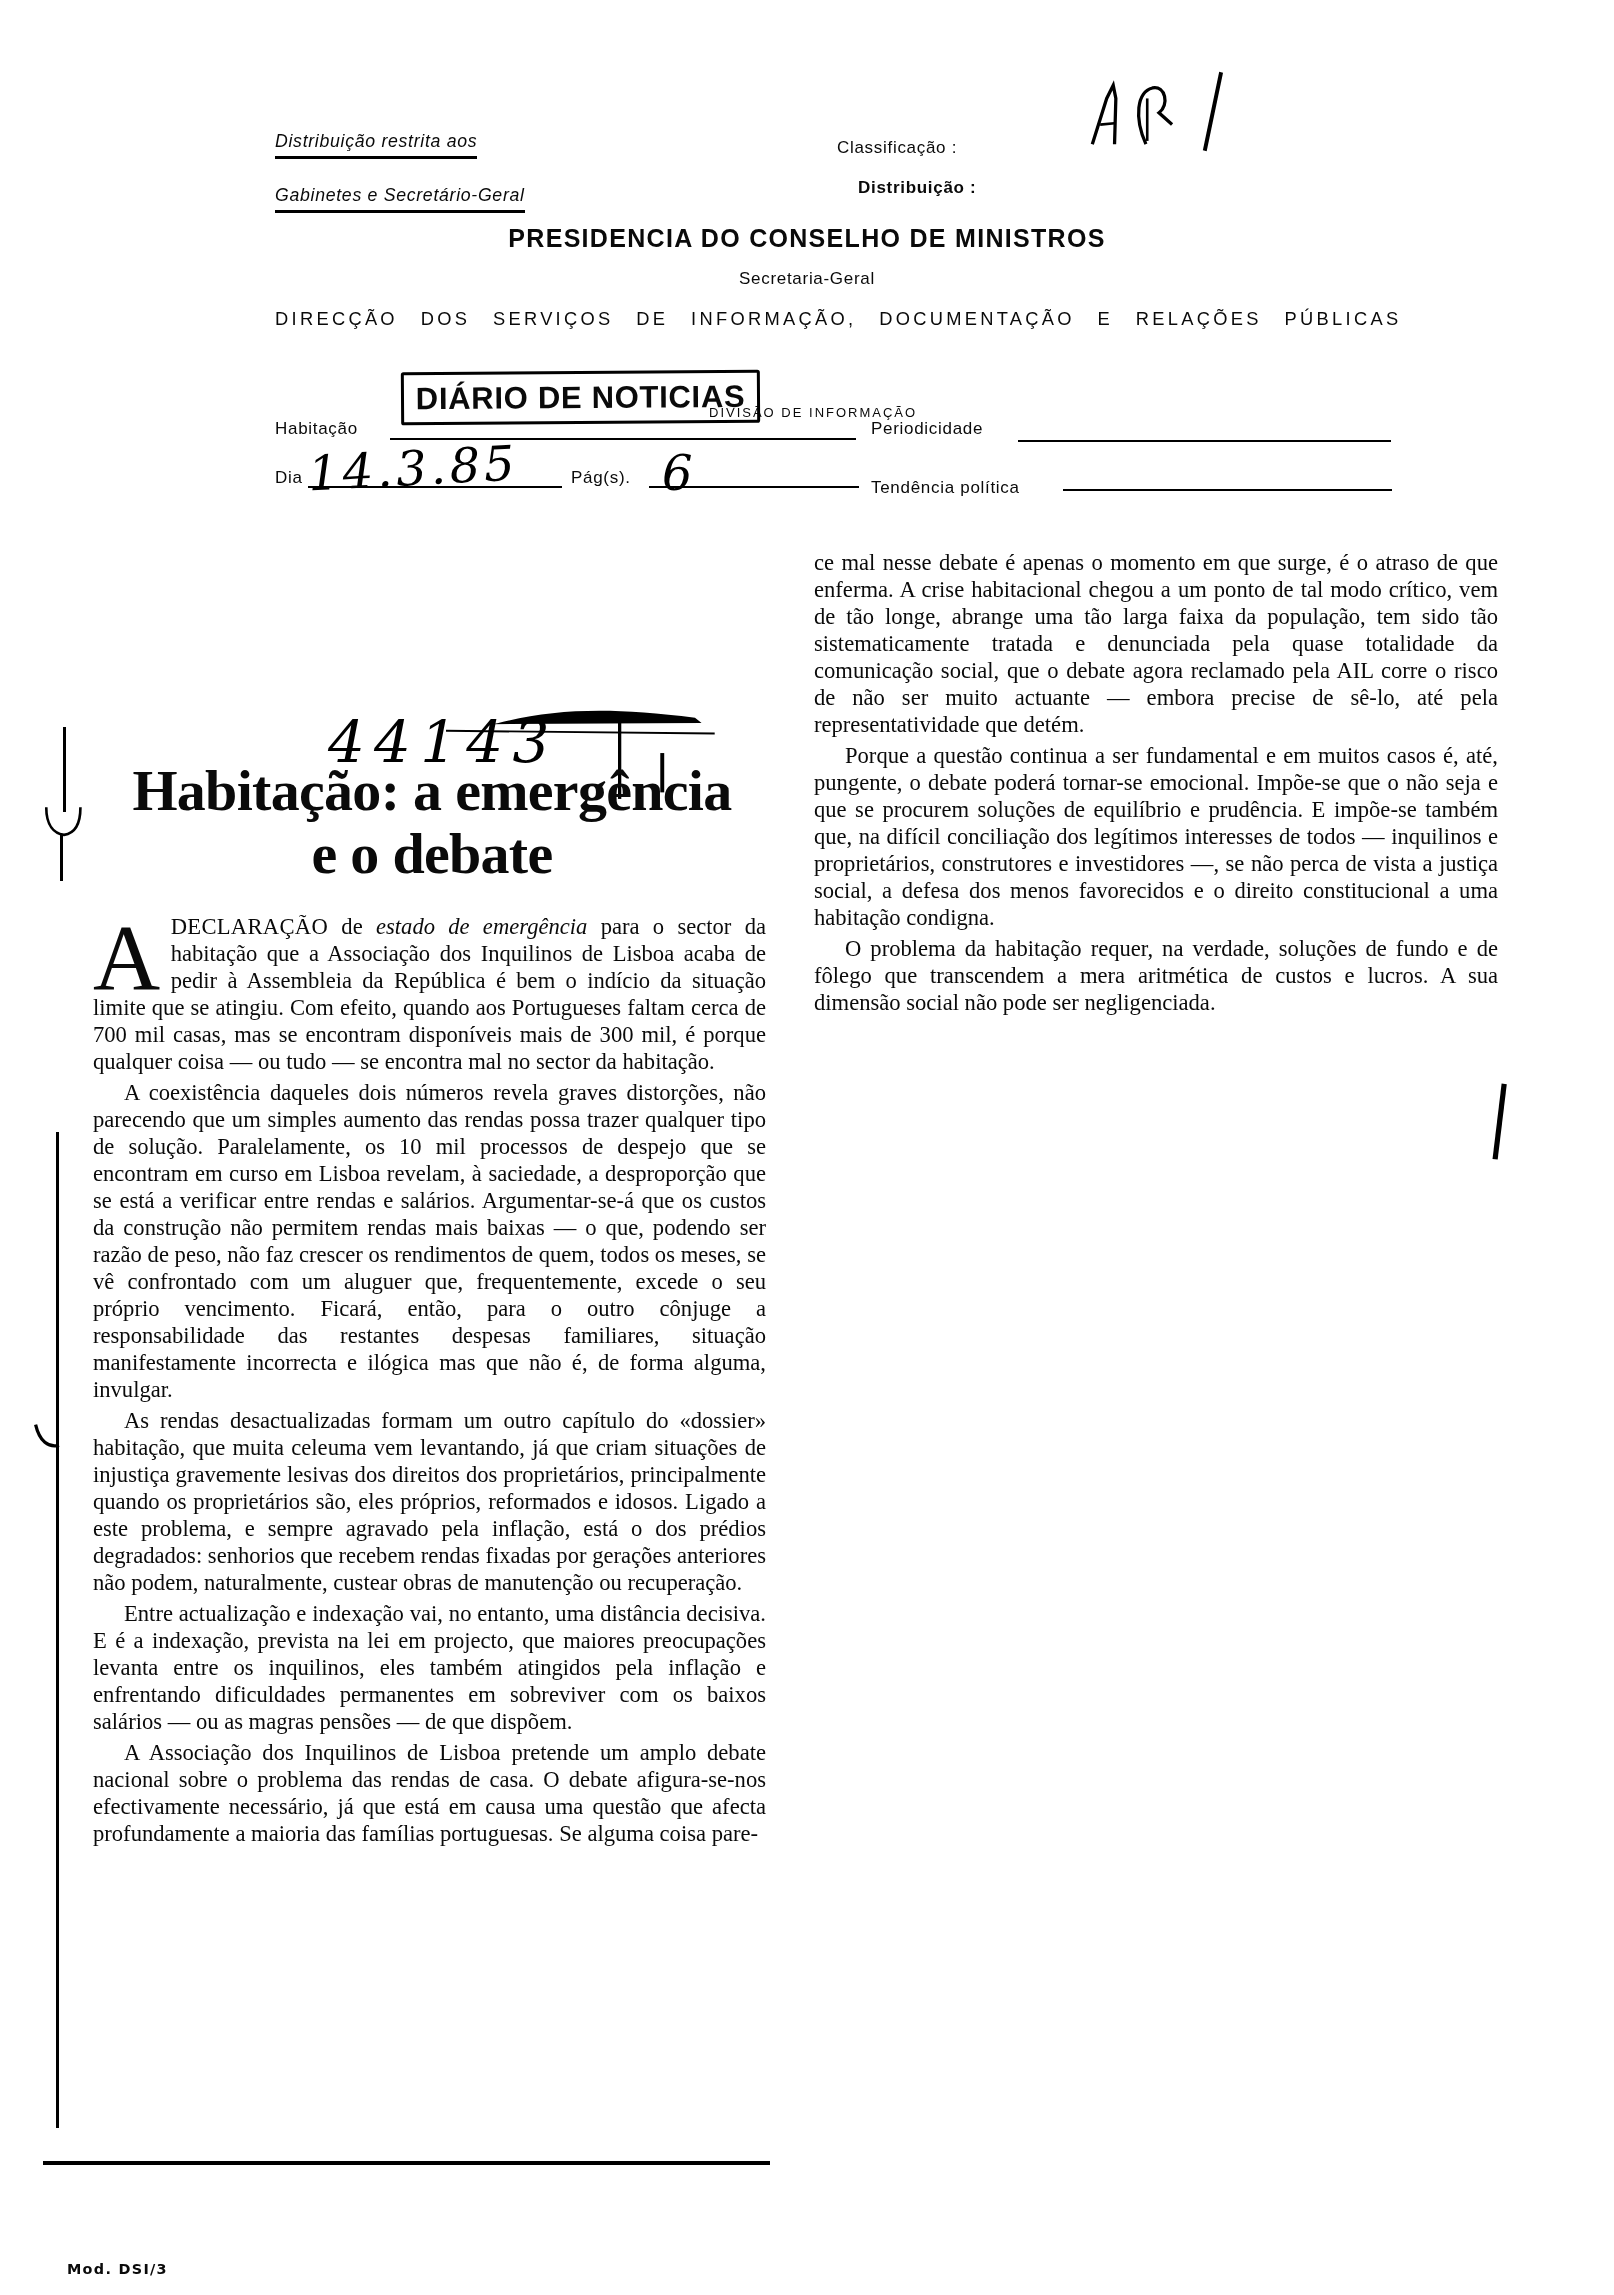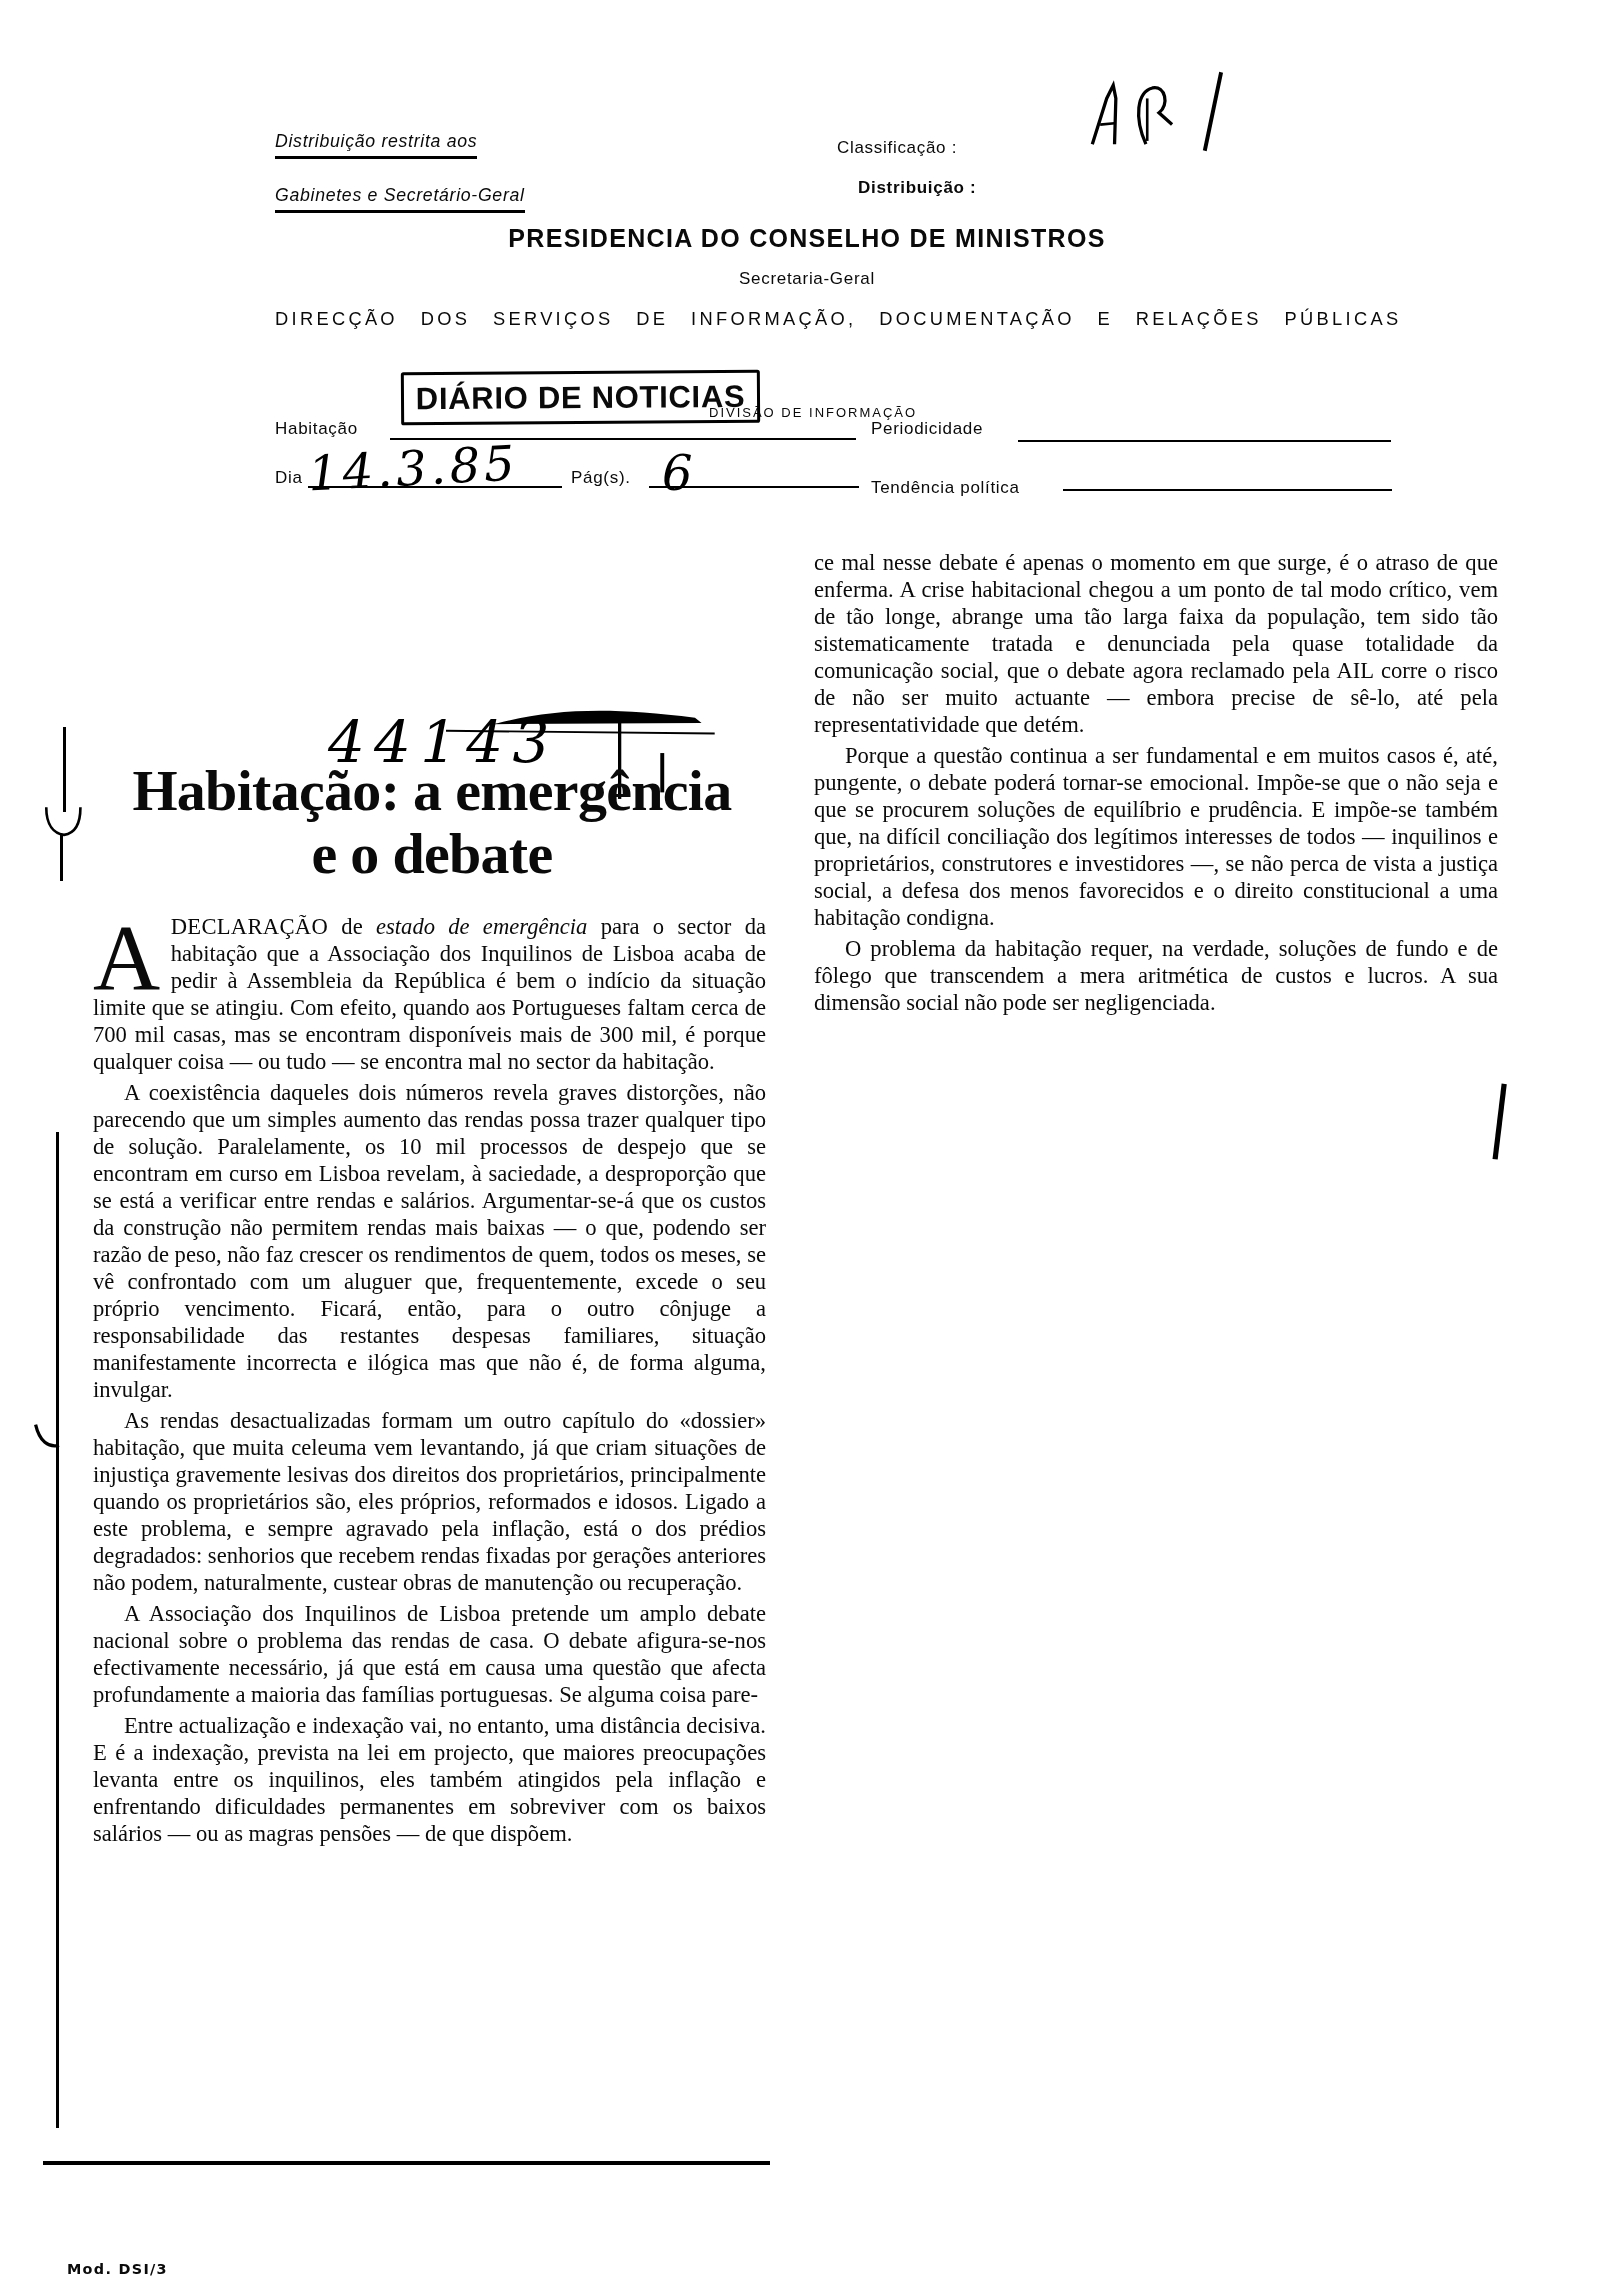--- a/index.html
+++ b/index.html
@@ -96,22 +96,22 @@
 
 <div class="abs headline" style="left:85px; top:759px; width:694px;">
   <div>Habitação: a emergência</div>
   <div>e o debate</div>
 </div>
 
 <div class="abs body-text" style="left:89px; top:909px; width:681px;">
   <p class="first"><span class="dropcap">A</span><span class="caps">DECLARAÇÃO</span><span> de </span><span class="ital">estado de emergência</span><span> para o sector da habitação que a Associação dos Inquilinos de Lisboa acaba de pedir à Assembleia da República é bem o indício da situação limite que se atingiu. Com efeito, quando aos Portugueses faltam cerca de 700 mil casas, mas se encontram disponíveis mais de 300 mil, é porque qualquer coisa — ou tudo — se encontra mal no sector da habitação.</span></p>
   <p>A coexistência daqueles dois números revela graves distorções, não parecendo que um simples aumento das rendas possa trazer qualquer tipo de solução. Paralelamente, os 10 mil processos de despejo que se encontram em curso em Lisboa revelam, à saciedade, a desproporção que se está a verificar entre rendas e salários. Argumentar-se-á que os custos da construção não permitem rendas mais baixas — o que, podendo ser razão de peso, não faz crescer os rendimentos de quem, todos os meses, se vê confrontado com um aluguer que, frequentemente, excede o seu próprio vencimento. Ficará, então, para o outro cônjuge a responsabilidade das restantes despesas familiares, situação manifestamente incorrecta e ilógica mas que não é, de forma alguma, invulgar.</p>
   <p>As rendas desactualizadas formam um outro capítulo do «dossier» habitação, que muita celeuma vem levantando, já que criam situações de injustiça gravemente lesivas dos direitos dos proprietários, principalmente quando os proprietários são, eles próprios, reformados e idosos. Ligado a este problema, e sempre agravado pela inflação, está o dos prédios degradados: senhorios que recebem rendas fixadas por gerações anteriores não podem, naturalmente, custear obras de manutenção ou recuperação.</p>
+  <p>Entre actualização e indexação vai, no entanto, uma distância decisiva. E é a indexação, prevista na lei em projecto, que maiores preocupações levanta entre os inquilinos, eles também atingidos pela inflação e enfrentando dificuldades permanentes em sobreviver com os baixos salários — ou as magras pensões — de que dispõem.</p>
   <p>A Associação dos Inquilinos de Lisboa pretende um amplo debate nacional sobre o problema das rendas de casa. O debate afigura-se-nos efectivamente necessário, já que está em causa uma questão que afecta profundamente a maioria das famílias portuguesas. Se alguma coisa pare-</p>
-  <p>Entre actualização e indexação vai, no entanto, uma distância decisiva. E é a indexação, prevista na lei em projecto, que maiores preocupações levanta entre os inquilinos, eles também atingidos pela inflação e enfrentando dificuldades permanentes em sobreviver com os baixos salários — ou as magras pensões — de que dispõem.</p>
 </div>
 <div class="abs hrule" style="left:43px; top:2161px; width:727px;"></div>
 
 <div class="abs body-text" style="left:810px; top:545px; width:692px;">
   <p class="first">ce mal nesse debate é apenas o momento em que surge, é o atraso de que enferma. A crise habitacional chegou a um ponto de tal modo crítico, vem de tão longe, abrange uma tão larga faixa da população, tem sido tão sistematicamente tratada e denunciada pela quase totalidade da comunicação social, que o debate agora reclamado pela AIL corre o risco de não ser muito actuante — embora precise de sê-lo, até pela representatividade que detém.</p>
   <p>Porque a questão continua a ser fundamental e em muitos casos é, até, pungente, o debate poderá tornar-se emocional. Impõe-se que o não seja e que se procurem soluções de equilíbrio e prudência. E impõe-se também que, na difícil conciliação dos legítimos interesses de todos — inquilinos e proprietários, construtores e investidores —, se não perca de vista a justiça social, a defesa dos menos favorecidos e o direito constitucional a uma habitação condigna.</p>
   <p>O problema da habitação requer, na verdade, soluções de fundo e de fôlego que transcendem a mera aritmética de custos e lucros. A sua dimensão social não pode ser negligenciada.</p>
 </div>
 <svg class="abs" style="left:1486px; top:1081px;" width="26" height="85" viewBox="0 0 40 130">
   <path d="M28 4 L14 120" stroke="#000" stroke-width="8" fill="none"></path>

